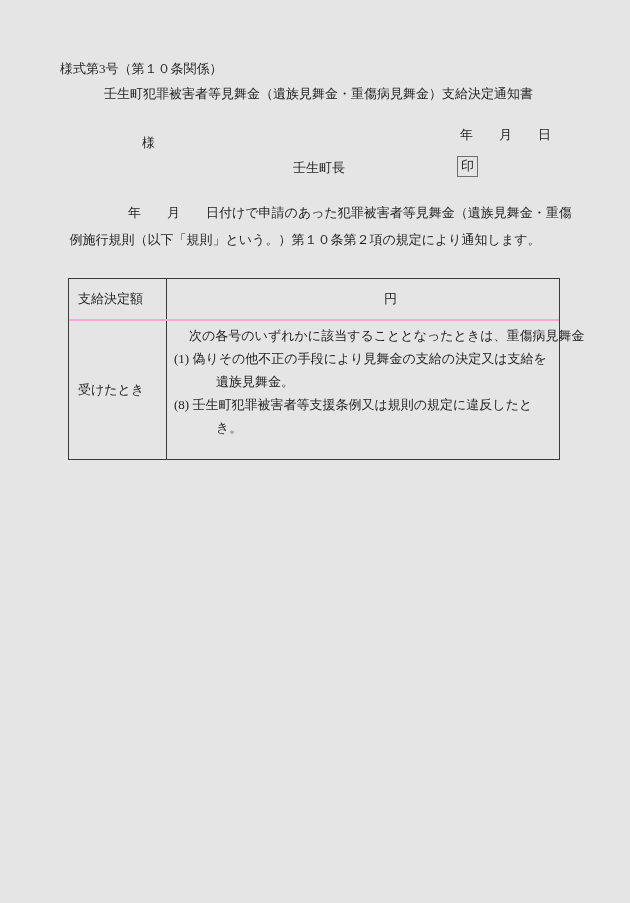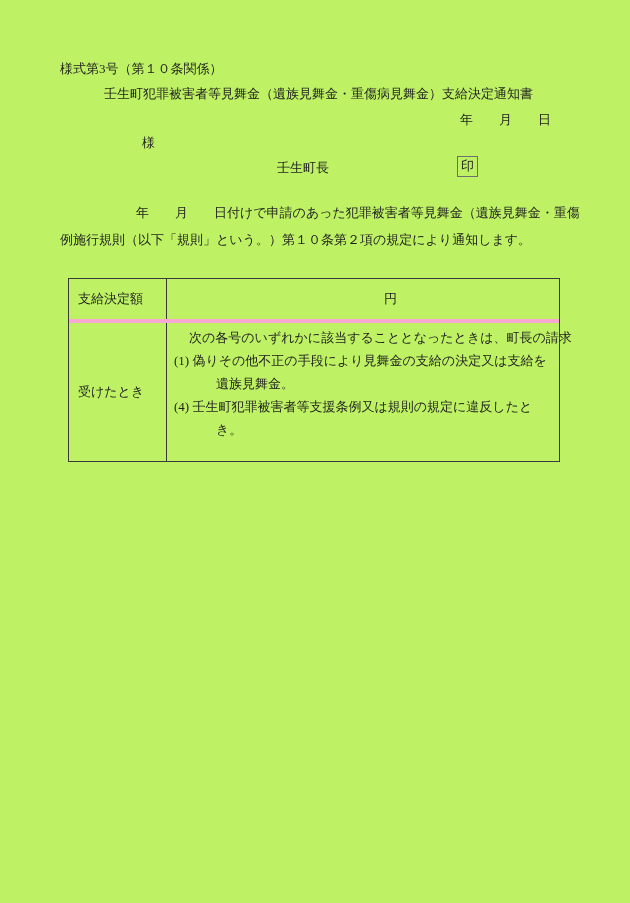--- a/index.html
+++ b/index.html
@@ -1,49 +1,49 @@
 <!DOCTYPE html>
 <html><head>
 <meta charset="utf-8">
 <style>
   html, body { margin:0; padding:0; background:#ffffff; }
   .page {
     position:relative;
     width:630px;
     height:903px;
-    background:#bef264;
+    background:#e5e5e5;
     font-family:"Liberation Serif","DejaVu Serif",serif;
     color:#1f1f1f;
     font-size:13px;
     overflow:hidden;
   }
   .abs { position:absolute; white-space:pre; }
   .form-number   { left:60px;  top:60px;  }
   .doc-title     { left:104px; top:85px;  }
-  .date-line     { left:460px; top:111px; }
+  .date-line     { left:460px; top:126px; }
   .addressee     { left:142px; top:134px; }
-  .sender-line   { left:277px; top:159px; }
+  .sender-line   { left:293px; top:159px; }
   .seal-box {
     position:absolute; left:457px; top:156px;
     border:1px solid #6e6e6e;
     padding:2px 3px 3px 3px;
     line-height:14px;
   }
-  .body-par { position:absolute; left:60px; top:200px; width:506px; line-height:26.5px; }
+  .body-par { position:absolute; left:52px; top:200px; width:506px; line-height:26.5px; }
   .body-par .l1 { padding-left:76px; white-space:pre; }
   .body-par .l2 { padding-left:5px;  white-space:pre; }
-  .body-par .l3 { padding-left:0;    white-space:pre; }
+  .body-par .l3 { padding-left:0;    white-space:pre;text-align:center; }
 
   .doc-table {
     position:absolute; left:68px; top:278px;
     width:492px; box-sizing:border-box;
     border:1px solid #3a3a3a;
   }
   .t-row { display:flex; }
-  .t-row.r1 { height:40px; border-bottom:4px solid #f9a8d4; }
+  .t-row.r1 { height:40px; border-bottom:2px solid #f9a8d4; }
   .t-row.r2 { height:138px; }
   .t-head {
     width:98px; flex:0 0 98px; box-sizing:border-box;
     border-right:1px solid #3a3a3a;
     display:flex; align-items:center;
     padding-left:9px;
   }
   .t-val {
     flex:1; display:flex; align-items:center; justify-content:center;
     padding-left:55px;
@@ -84,22 +84,22 @@
   </div>
 
   <div class="doc-table">
     <div class="t-row r1">
       <div class="t-head">支給決定額</div>
       <div class="t-val">円</div>
     </div>
     <div class="t-row r2">
       <div class="t-head">受けたとき</div>
       <div class="t-cond">
-        <div class="ln-p1">次の各号のいずれかに該当することとなったときは、町長の請求</div>
+        <div class="ln-p1">次の各号のいずれかに該当することとなったときは、重傷病見舞金</div>
         <div class="ln-num">(1) 偽りその他不正の手段により見舞金の支給の決定又は支給を</div>
         <div class="ln-cont">遺族見舞金。</div>
-        <div class="ln-num">(4) 壬生町犯罪被害者等支援条例又は規則の規定に違反したと</div>
+        <div class="ln-num">(8) 壬生町犯罪被害者等支援条例又は規則の規定に違反したと</div>
         <div class="ln-cont">き。</div>
       </div>
     </div>
   </div>
 
 </div>
 
 </body></html>

